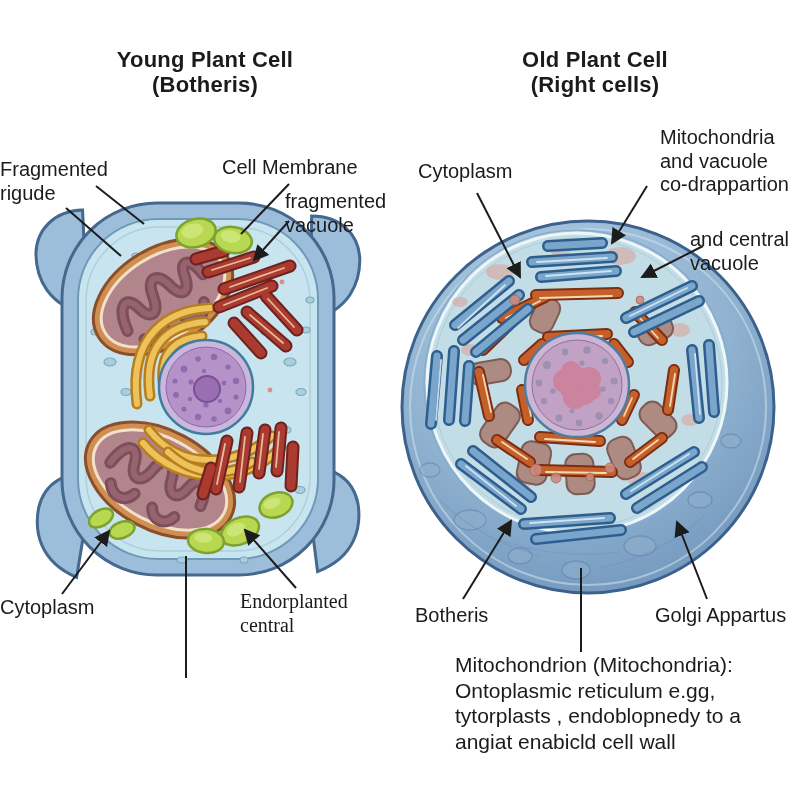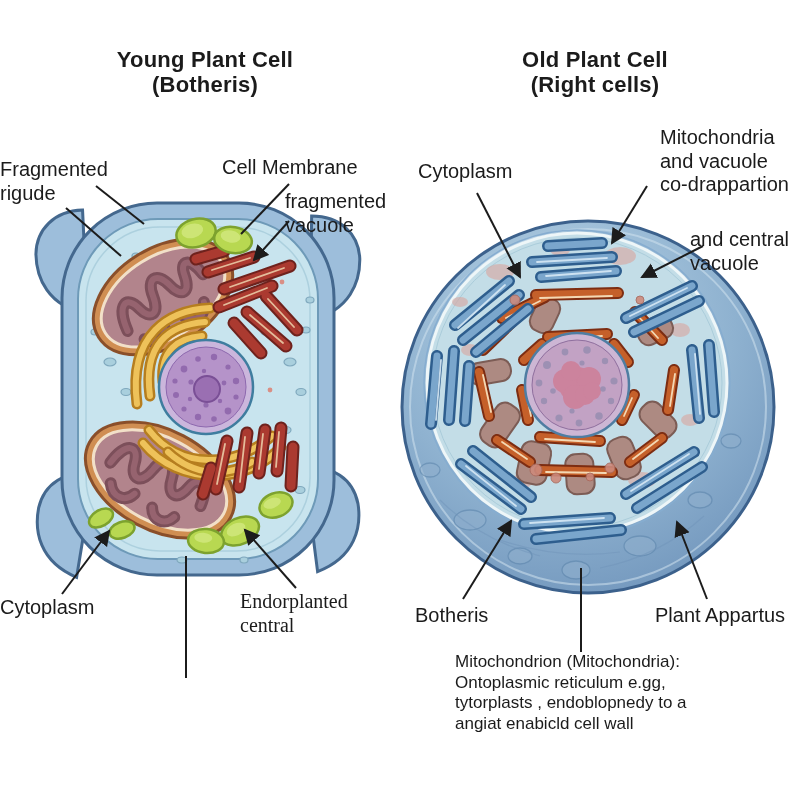--- a/index.html
+++ b/index.html
@@ -20,21 +20,21 @@
   html,body{margin:0;padding:0;}
   body{width:800px;height:800px;background:#ffffff;position:relative;overflow:hidden;
        font-family:"Liberation Sans", sans-serif;color:var(--ink);}
   .stage{position:absolute;inset:0;}
   svg{position:absolute;left:0;top:0;}
   .txt{position:absolute;white-space:pre-line;line-height:1.18;}
   .title{font-size:22px;font-weight:700;text-align:center;line-height:1.12;letter-spacing:.2px;}
   .lbl{font-size:20px;text-align:left;}
   .lbl-left{text-align:left;}
   .lbl-right{text-align:left;}
-  .cap{font-size:17px;line-height:1.22;}
+  .cap{font-size:21px;line-height:1.22;}
   
   .ld{stroke:#1c1c1c;stroke-width:2;fill:none;}
   .go{stroke:var(--golgi-line);stroke-width:11;fill:none;stroke-linecap:round;}
   .gi{stroke:var(--golgi);stroke-width:6;fill:none;stroke-linecap:round;}
   .ro{stroke:var(--er-red-line);stroke-width:13;fill:none;stroke-linecap:round;}
   .ri{stroke:var(--er-red);stroke-width:9;fill:none;stroke-linecap:round;}
   .rc{stroke:#eacba6;stroke-width:1.8;fill:none;stroke-linecap:round;opacity:.9;}
   .oo{stroke:var(--oro-line);stroke-width:12;fill:none;stroke-linecap:round;}
   .oi{stroke:var(--oro);stroke-width:8;fill:none;stroke-linecap:round;}
   .oc{stroke:#f5debc;stroke-width:1.8;fill:none;stroke-linecap:round;opacity:.95;}
@@ -344,18 +344,18 @@
   <div class="txt lbl" style="left:240px;top:590px;width:140px;font-family:Liberation Serif, serif;">Endorplanted
 central</div>
 
   <div class="txt lbl" style="left:418px;top:160px;width:100px;">Cytoplasm</div>
   <div class="txt lbl lbl-left" style="left:660px;top:126px;width:140px;">Mitochondria
 and vacuole
 co-drappartion</div>
   <div class="txt lbl lbl-right" style="left:690px;top:228px;width:102px;">and central
 vacuole</div>
   <div class="txt lbl" style="left:415px;top:604px;width:90px;">Botheris</div>
-  <div class="txt lbl" style="left:655px;top:604px;width:140px;">Plant Appartus</div>
+  <div class="txt lbl" style="left:655px;top:604px;width:140px;">Golgi Appartus</div>
   <div class="txt cap" style="left:455px;top:652px;width:335px;">Mitochondrion (Mitochondria):
 Ontoplasmic reticulum e.gg,
 tytorplasts , endoblopnedy to a
 angiat enabicld cell wall</div>
 </div>
 
 </body></html>

